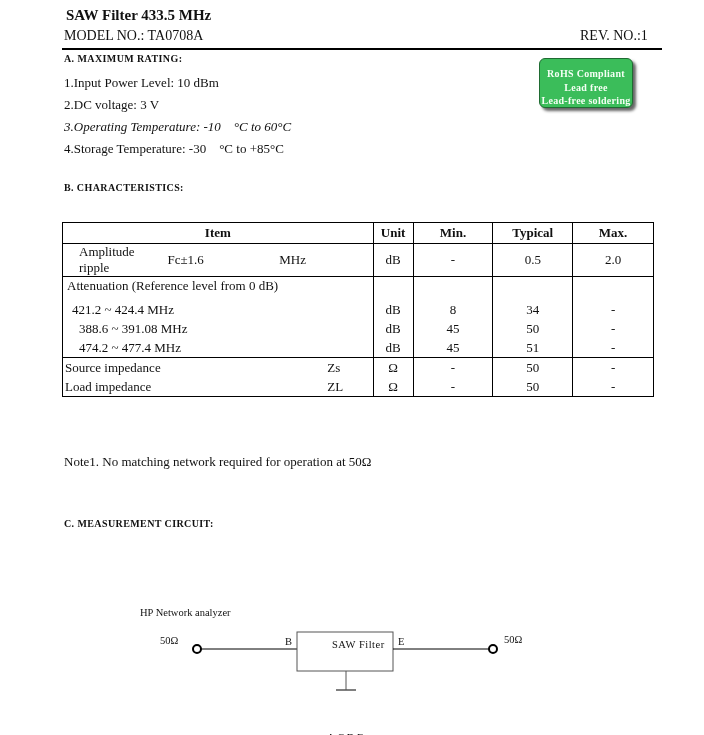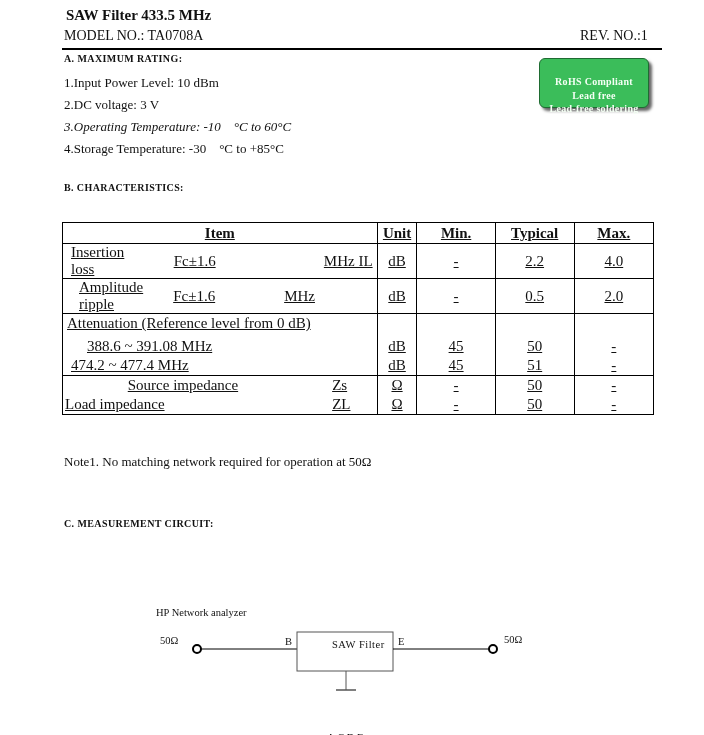--- a/index.html
+++ b/index.html
@@ -5,26 +5,26 @@
   html, body { margin:0; padding:0; background:#ffffff; }
   body { width:704px; height:735px; position:relative; overflow:hidden;
          font-family:"Liberation Serif", "DejaVu Serif", serif; color:#111; }
   .abs { position:absolute; white-space:nowrap; }
   .title { left:66px; top:7px; font-size:15px; font-weight:bold; }
   .model { left:64px; top:28px; font-size:14px; }
   .rev { left:580px; top:28px; font-size:14px; }
   .rule { left:62px; top:48px; width:600px; height:2px; background:#000; }
   .sec { font-size:10px; font-weight:bold; letter-spacing:0.4px; }
   .line { font-size:13px; }
-  .badge { left:539px; top:58px; width:110px; height:50px; background:#3bbd5a;
+  .badge { left:539px; top:58px; width:94px; height:50px; background:#3bbd5a;
            border:1.5px solid #1f6b32; border-radius:6px; box-shadow:3px 3px 3px #666;
            color:#f4fff4; font-size:10px; font-weight:bold; text-align:center;
-           line-height:13.5px; padding-top:16px; box-sizing:border-box; letter-spacing:0.3px; }
+           line-height:13.5px; padding-top:8px; box-sizing:border-box; letter-spacing:0.3px; }
   table.spec { position:absolute; left:62px; top:222px; width:592px; border-collapse:collapse;
-               font-size:15px;text-decoration:underline; }
+               font-size:13px; }
   table.spec td, table.spec th { padding:0 4px; height:19px; }
   table.spec th { font-weight:bold; text-align:center; border:1.5px solid #000; height:20px; }
   .bl { border-left:1.5px solid #000; }
   .br { border-right:1.5px solid #000; }
   .bb { border-bottom:1.5px solid #000; }
   .c { text-align:center; }
   .r { text-align:right; }
   .note { left:64px; top:454px; font-size:13px; }
   .circ-label { font-size:10.5px; }
   svg.circuit { position:absolute; left:0; top:0; }
@@ -63,60 +63,58 @@
   </colgroup>
   <tbody>
       <tr>
     <th colspan="3">Item</th>
     <th>Unit</th>
     <th>Min.</th>
     <th>Typical</th>
     <th>Max.</th>
   </tr>
   <tr>
-    <td class="bl bb" style="padding-left:8px;">Insertion loss</td>
-    <td class="bb c">Fc±1.6</td>
-    <td class="r br bb">MHz IL</td>
-    <td class="c br bb">dB</td>
-    <td class="c br bb">-</td>
-    <td class="c br bb">2.2</td>
-    <td class="c br bb">4.0</td>
-  </tr>
-  <tr>
     <td class="bl bb" style="padding-left:16px;">Amplitude ripple</td>
     <td class="bb" style="padding-left:26px;">Fc±1.6</td>
     <td class="br bb" style="padding-left:42px;">MHz</td>
     <td class="c br bb">dB</td>
     <td class="c br bb">-</td>
     <td class="c br bb">0.5</td>
     <td class="c br bb">2.0</td>
   </tr>
   <tr>
     <td colspan="3" class="bl br" style="height:22px;vertical-align:top;padding-top:1px;">Attenuation (Reference level from 0 dB)</td>
     <td class="br"></td>
         <td class="br"></td>
         <td class="br"></td>
         <td class="br"></td>
   </tr>
   <tr>
-    <td colspan="3" class="bl br" style="padding-left:24px;">388.6 ~ 391.08 MHz</td>
+    <td colspan="3" class="bl br" style="padding-left:9px;">421.2 ~ 424.4 MHz</td>
+    <td class="c br">dB</td>
+    <td class="c br">8</td>
+    <td class="c br">34</td>
+    <td class="c br">-</td>
+  </tr>
+  <tr>
+    <td colspan="3" class="bl br" style="padding-left:16px;">388.6 ~ 391.08 MHz</td>
     <td class="c br">dB</td>
     <td class="c br">45</td>
     <td class="c br">50</td>
     <td class="c br">-</td>
   </tr>
   <tr>
-    <td colspan="3" class="bl br bb" style="padding-left:8px;">474.2 ~ 477.4 MHz</td>
+    <td colspan="3" class="bl br bb" style="padding-left:16px;">474.2 ~ 477.4 MHz</td>
     <td class="c br bb">dB</td>
     <td class="c br bb">45</td>
     <td class="c br bb">51</td>
     <td class="c br bb">-</td>
   </tr>
   <tr>
-    <td colspan="2" class="bl" style="padding-left:2px;text-align:right;">Source impedance</td>
+    <td colspan="2" class="bl" style="padding-left:2px;">Source impedance</td>
     <td class="br" style="padding-left:90px;">Zs</td>
     <td class="c br">Ω</td>
     <td class="c br">-</td>
     <td class="c br">50</td>
     <td class="c br">-</td>
   </tr>
   <tr>
     <td colspan="2" class="bl bb" style="padding-left:2px;margin-top:41px;">Load impedance</td>
     <td class="br bb" style="padding-left:90px;">ZL</td>
     <td class="c br bb">Ω</td>
@@ -134,19 +132,19 @@
 <svg class="circuit" width="704" height="735">
   <circle cx="197" cy="649" r="4" fill="none" stroke="#000" stroke-width="2"></circle>
   <line x1="201" y1="649" x2="297" y2="649" stroke="#000" stroke-width="1"></line>
   <rect x="297" y="632" width="96" height="39" fill="none" stroke="#555" stroke-width="1"></rect>
   <line x1="393" y1="649" x2="489" y2="649" stroke="#000" stroke-width="1"></line>
   <circle cx="493" cy="649" r="4" fill="none" stroke="#000" stroke-width="2"></circle>
   <line x1="346" y1="671" x2="346" y2="690" stroke="#555" stroke-width="1"></line>
   <line x1="336" y1="690" x2="356" y2="690" stroke="#555" stroke-width="1.5"></line>
 </svg>
 
-<div class="abs circ-label" style="left:140px;top:607px;margin-left:16px;">HP Network analyzer</div>
+<div class="abs circ-label" style="left:140px;top:607px;">HP Network analyzer</div>
 <div class="abs circ-label" style="left:160px;top:635px;">50Ω</div>
 <div class="abs circ-label" style="left:285px;top:636px;">B</div>
 <div class="abs circ-label" style="left:316px;top:639px;letter-spacing:0.5px;margin-left:16px;">SAW Filter</div>
 <div class="abs circ-label" style="left:398px;top:636px;">E</div>
 <div class="abs circ-label" style="left:504px;top:634px;">50Ω</div>
 <div class="abs circ-label" style="left:327px;top:704px;margin-top:28px;">A,C,D,F</div>
 
 </body></html>

